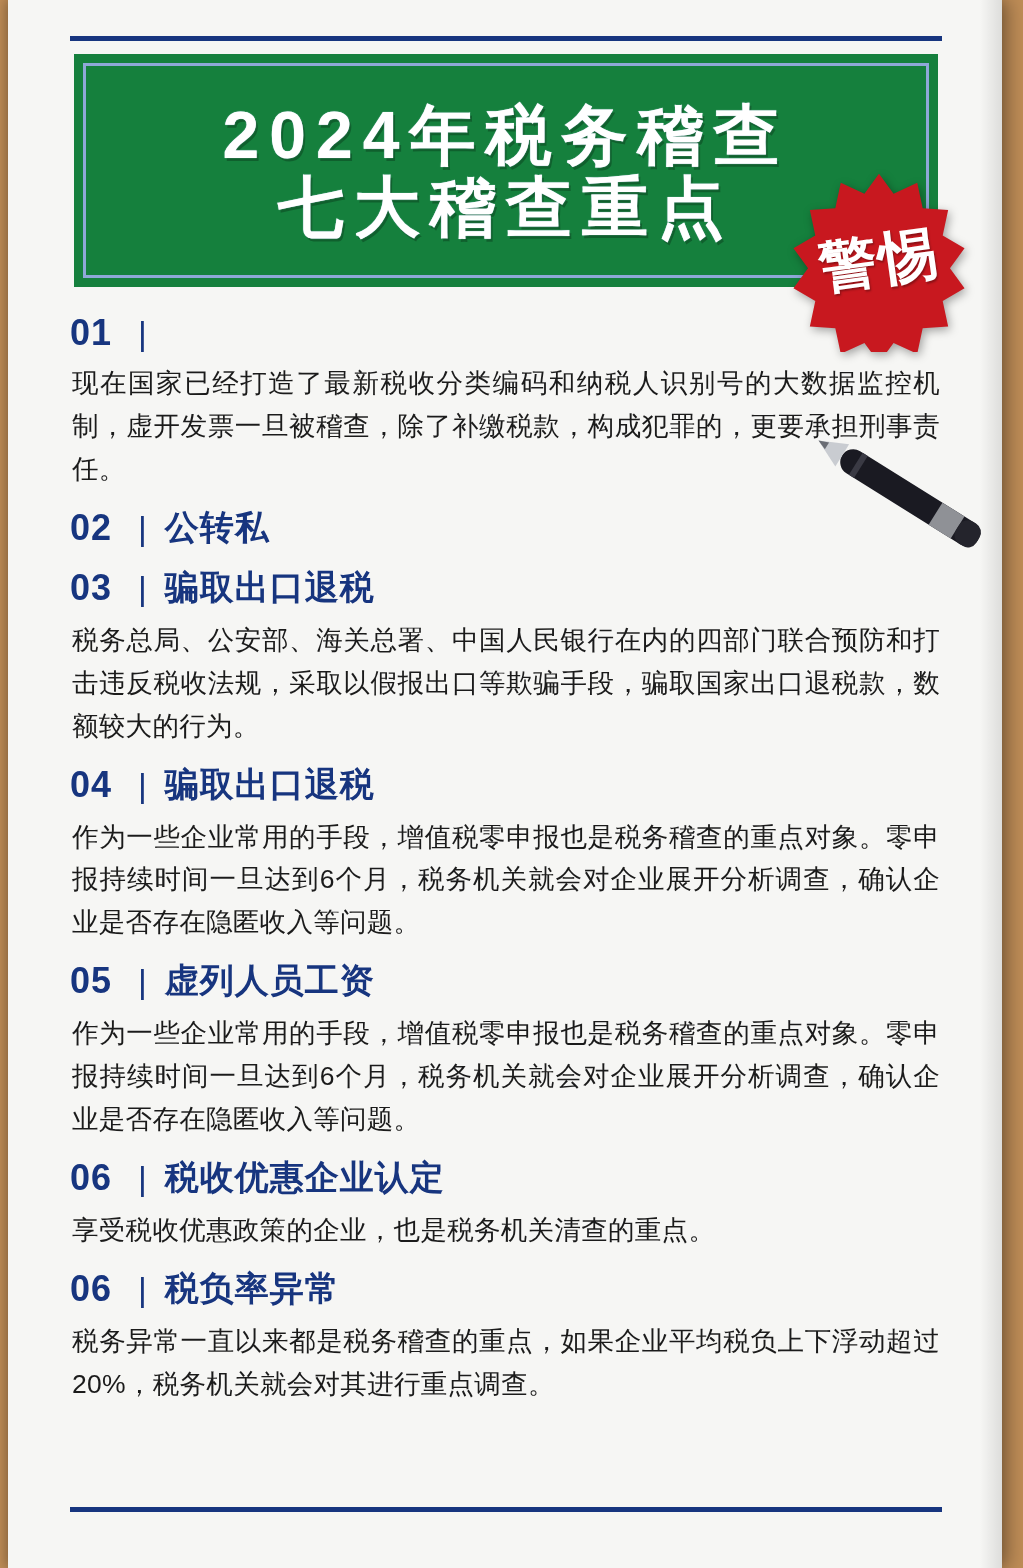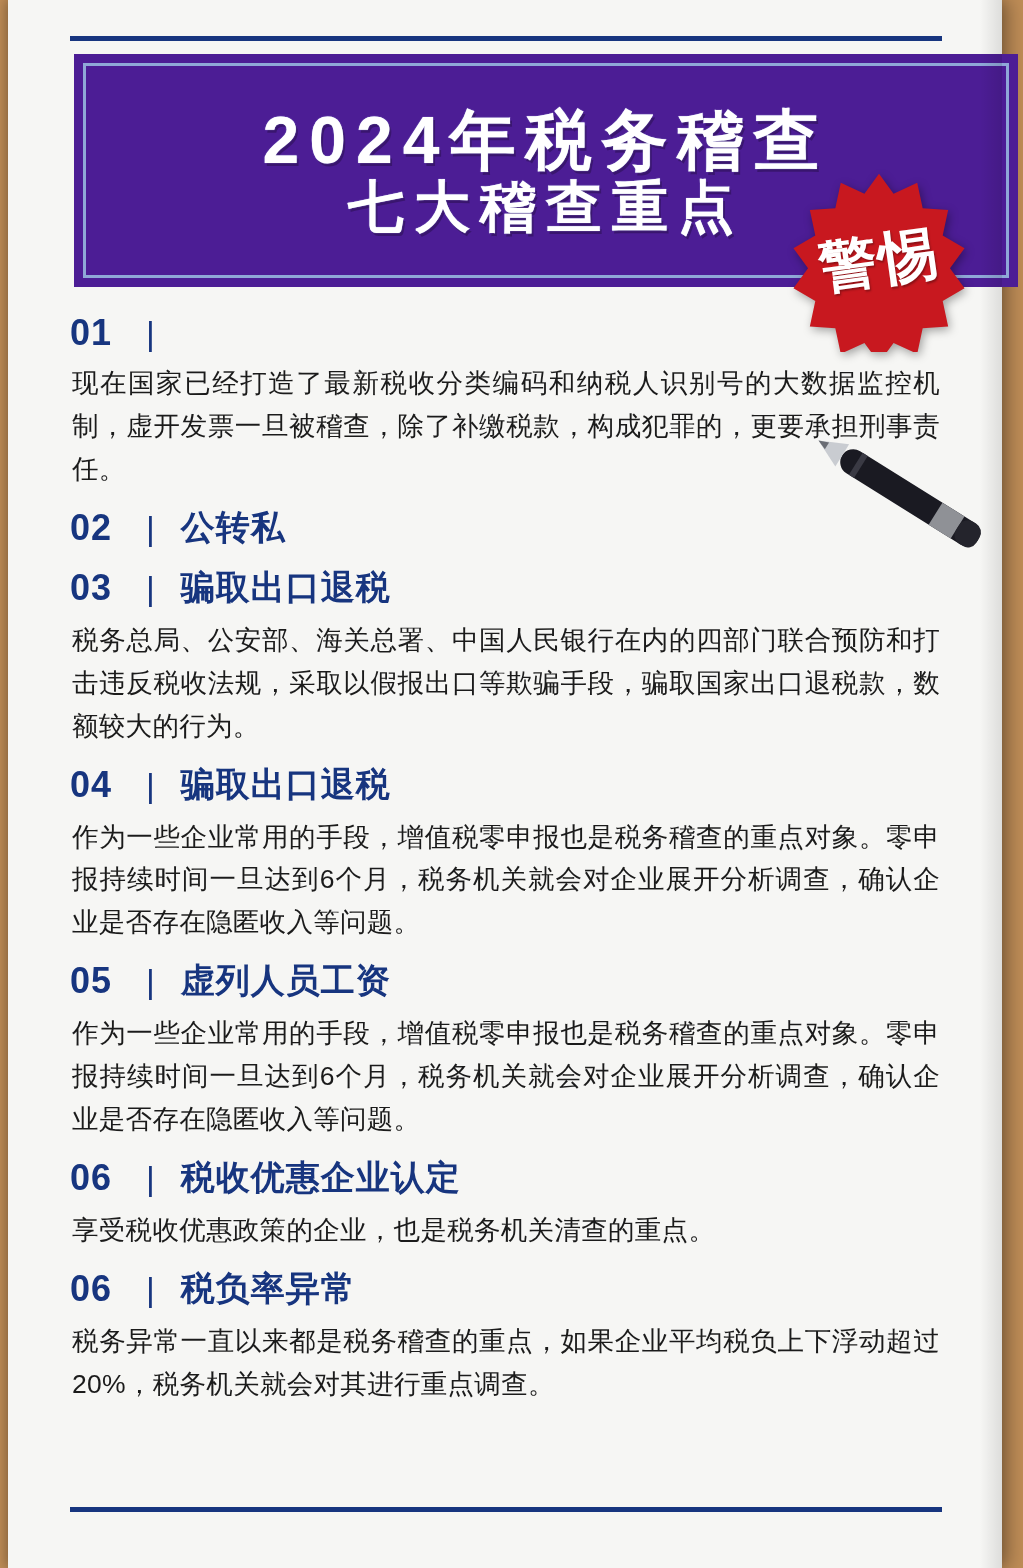--- a/index.html
+++ b/index.html
@@ -50,23 +50,23 @@
     position: absolute;
     left: 62px; bottom: 56px;
     width: 872px; height: 5px;
     background: #17357f;
   }
   
   .banner {
     position: absolute;
     left: 66px;
     top: 54px;
-    width: 944px;
+    width: 864px;
     height: 233px;
-    background: #4c1d95;
+    background: #15803d;
     padding: 9px;
   }
   .banner-inner {
     width: 100%;
     height: 100%;
     border: 3px solid #8fa8d8;
     display: flex;
     flex-direction: column;
     align-items: center;
     justify-content: center;
@@ -74,21 +74,21 @@
   }
   .banner-line1, .banner-line2 {
     color: #ffffff;
     font-weight: 700;
     letter-spacing: 10px;
     text-shadow: 0 0 1px #cfe0ff, 2px 3px 0 rgba(0,0,0,0.25);
     line-height: 1;
     white-space: nowrap;
   }
   .banner-line1 { font-size: 66px; }
-  .banner-line2 { font-size: 56px; }
+  .banner-line2 { font-size: 66px; }
   
   .seal {
     position: absolute;
     right: 32px;
     top: 170px;
     width: 182px;
     height: 182px;
     display: flex;
     align-items: center;
     justify-content: center;
@@ -118,21 +118,21 @@
   .content {
     position: absolute;
     left: 62px;
     top: 312px;
     width: 876px;
   }
   .item { margin-bottom: 14px; }
   .item-head {
     display: flex;
     align-items: center;
-    gap: 8px;
+    gap: 0px;
     margin-bottom: 8px;
   }
   .item-num {
     color: #17357f;
     font-size: 36px;
     font-weight: 700;
     letter-spacing: 1px;
     min-width: 62px;
   }
   .item-sep {

